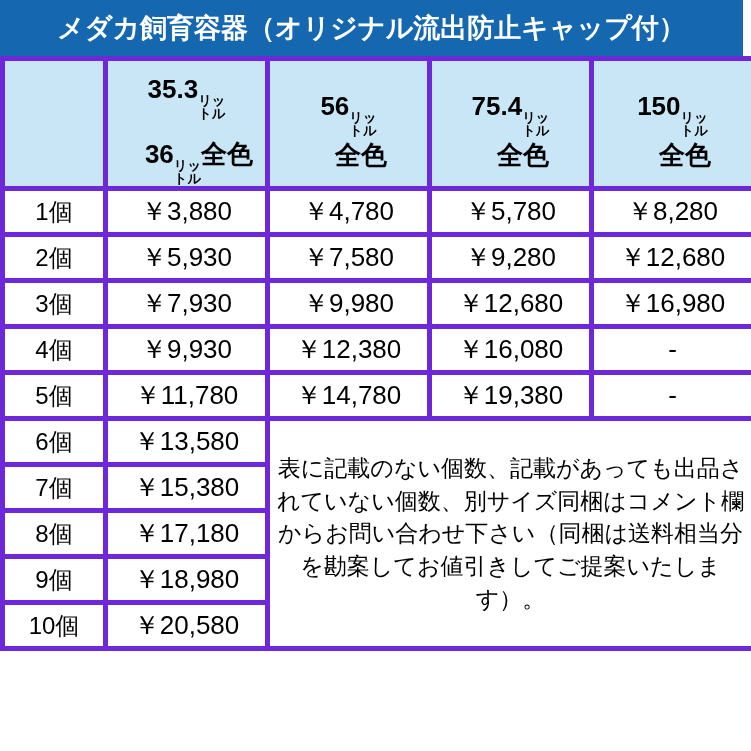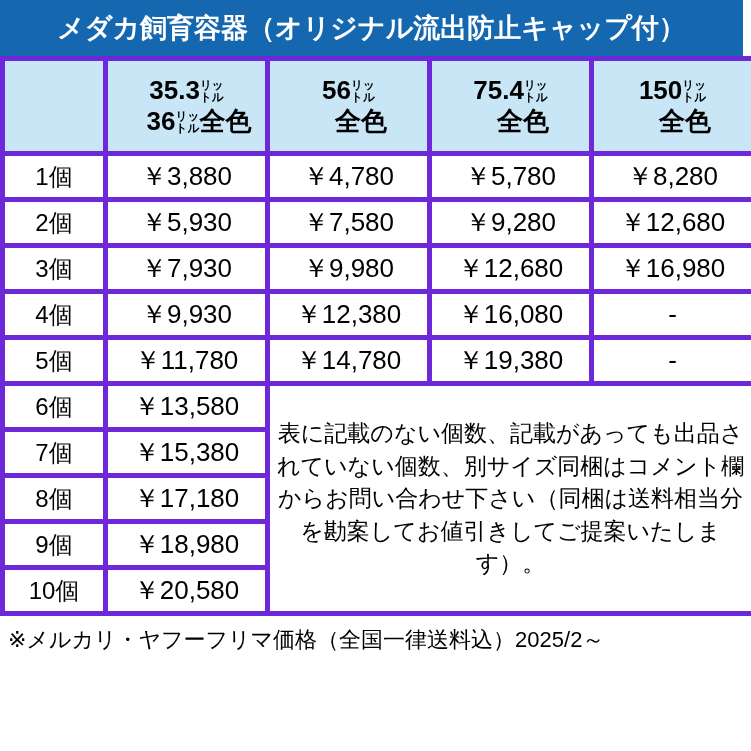--- a/index.html
+++ b/index.html
@@ -59,26 +59,27 @@
     white-space:nowrap;
   }
   .hdr .line2{
     font-size:26px;
     font-weight:bold;
     white-space:nowrap;
     margin-top:4px;
     padding-left:25px;
   }
   .unit{
-    font-size:14px;
+    font-size:16px;
     display:inline-block;
     line-height:1.0;
     text-align:right;
     vertical-align:middle;
     transform:translateY(-1px);
+    margin-top:34px;
   }
   .unit small{display:block;}
   .corner{background:#c9e6f7;}
   .rowlabel{
     font-size:24px;
     background:#ffffff;
     height:46px;
   }
   .price-cell{
     font-size:26px;
@@ -208,14 +209,13 @@
         <td class="rowlabel">9個</td>
         <td class="price-cell">￥18,980</td>
       </tr>
       <tr>
         <td class="rowlabel">10個</td>
         <td class="price-cell">￥20,580</td>
       </tr>
     </tbody>
   </table>
 
-  <div class="footer">※メルカリ・ヤフーフリマ価格（全国一律送料込）2025/2～</div>
 </div>
 
 </body></html>

